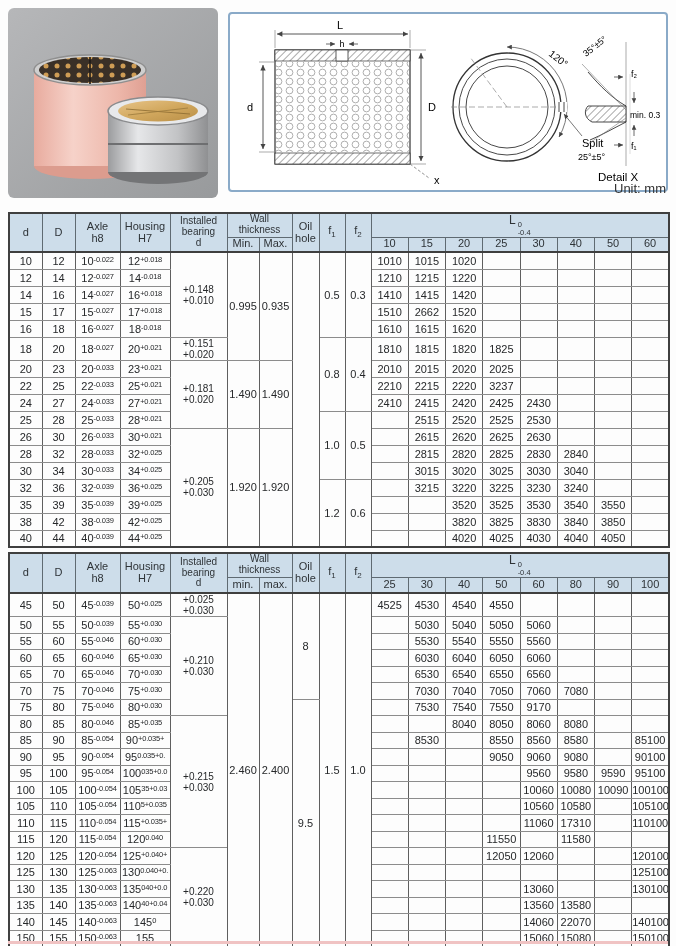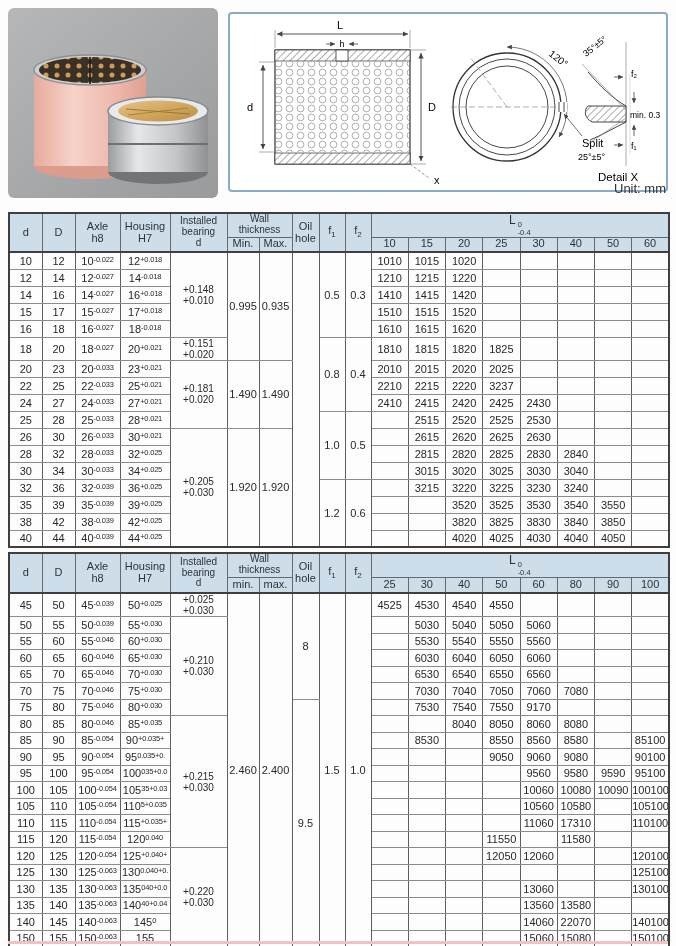--- a/index.html
+++ b/index.html
@@ -273,21 +273,21 @@
         <td></td>
         <td></td>
         <td></td>
       </tr>
       <tr>
         <td>15</td>
         <td>17</td>
         <td class="tolcell">15<sup>-0.027</sup></td>
         <td class="tolcell">17<sup>+0.018</sup></td>
         <td>1510</td>
-        <td>1515</td>
+        <td>2662</td>
         <td>1520</td>
         <td></td>
         <td></td>
         <td></td>
         <td></td>
         <td></td>
       </tr>
       <tr>
         <td>16</td>
         <td>18</td>

